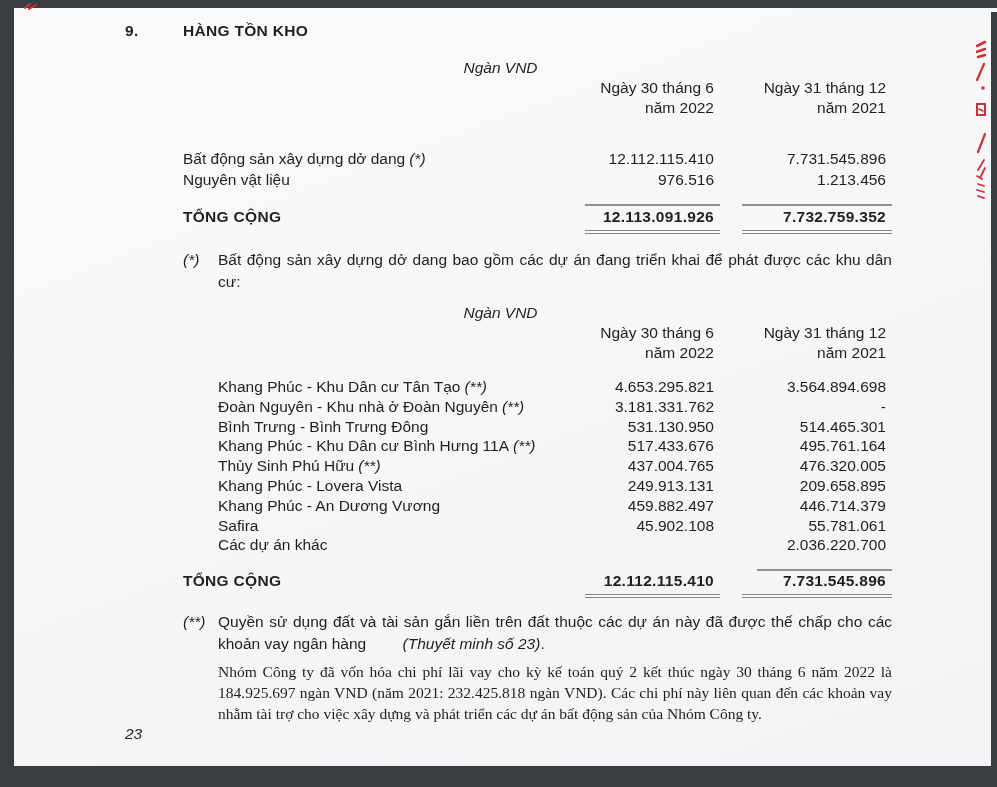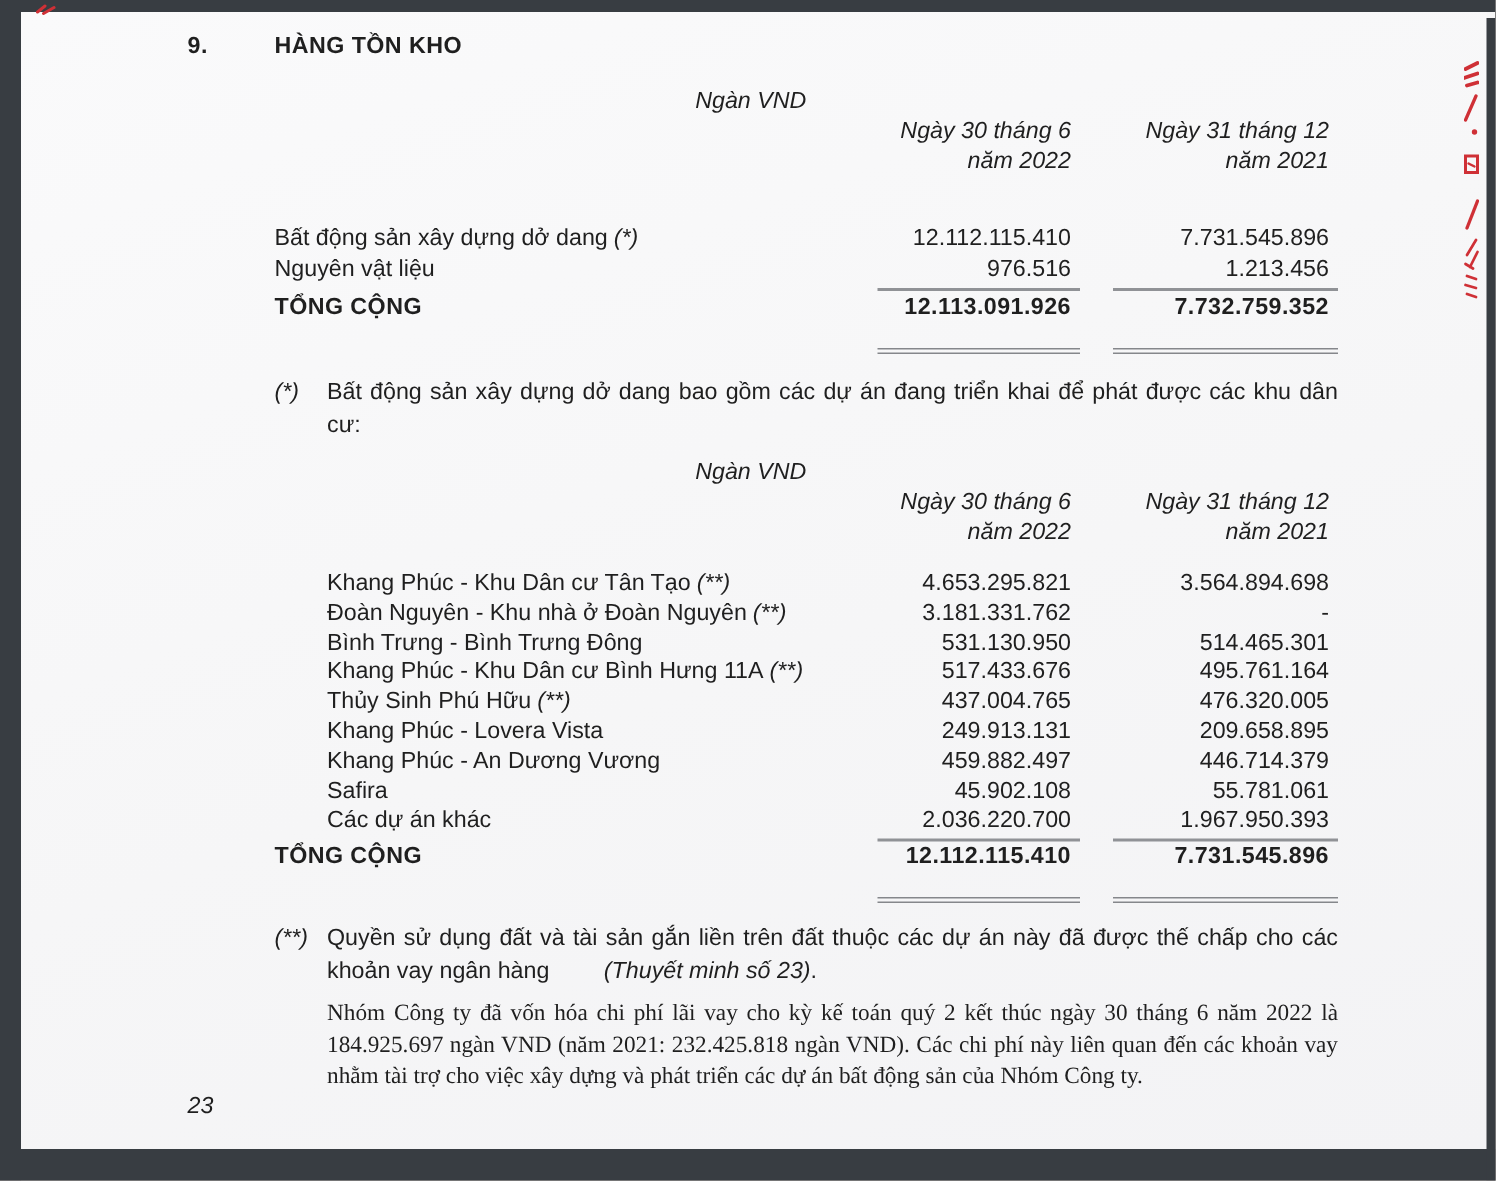--- a/index.html
+++ b/index.html
@@ -22,37 +22,37 @@
   }
   .content { position:absolute; left:111px; right:99px; top:12px; }
 
   .title-row { display:flex; font-weight:bold; font-size:15.5px; line-height:22px; letter-spacing:.3px; }
   .title-num { width:58px; }
 
   .unit { text-align:center; font-style:italic; padding-right:16px; line-height:20px; }
   .u1 { margin-top:16px; }
   .u2 { margin-top:10px; }
 
-  .hdr-row { display:flex; font-style:italic; line-height:20px; }
+  .hdr-row { display:flex; line-height:20px; }
   .hdr-row .fill { flex:1; }
   .hcell { text-align:right; padding-right:6px; }
   .hc1 { width:135px; }
   .hc2 { width:150px; margin-left:22px; }
 
   .row { display:flex; line-height:21px; align-items:baseline; }
   .t2 .row { line-height:19.8px; }
   .lbl { flex:1; padding-left:58px; }
   .t2 .lbl { padding-left:93px; }
   .marker { font-style:italic; margin-left:4px; }
   .v1 { width:135px; text-align:right; padding-right:6px; }
   .v2 { width:150px; margin-left:22px; text-align:right; padding-right:6px; }
-  .ul  { border-bottom:2px solid #909296; padding-bottom:2px; }
+  .ul  { border-bottom:2px solid #909296; padding-bottom:14px; }
   .total { font-weight:bold; letter-spacing:.3px; }
   .total .lbl { padding-left:58px; }
-  .total .v1, .total .v2 { border-bottom:4px double #85878b; padding-bottom:17px; }
+  .total .v1, .total .v2 { border-bottom:4px double #85878b; padding-bottom:3px; }
   .t1 { margin-top:30px; }
   .t2 { margin-top:14px; }
 
   .note { display:flex; line-height:22px; }
   .n1 { margin-top:15px; }
   .n2 { margin-top:13px; }
   .note { padding-left:58px; }
   .note .nmark { width:35px; font-style:italic; flex:none; }
   .note .ntext { flex:1; text-align:justify; }
   .ref-italic { font-style:italic;margin-left:32px; }
@@ -184,21 +184,20 @@
           <span class="v2">446.714.379</span>
         </div>
         <div class="row">
           <span class="lbl"><span>Safira</span><span class="marker"></span></span>
           <span class="v1">45.902.108</span>
           <span class="v2">55.781.061</span>
         </div>
         <div class="row">
           <span class="lbl"><span>Các dự án khác</span><span class="marker"></span></span>
           <span class="v1 ul">2.036.220.700</span>
-          <span class="v2 ul">1.967.950.393</span>
         </div>
         <div class="row total">
           <span class="lbl">TỔNG CỘNG</span>
           <span class="v1">12.112.115.410</span>
           <span class="v2">7.731.545.896</span>
         </div>
       </div>
 
       <div class="note n2">
         <span class="nmark">(**)</span>

